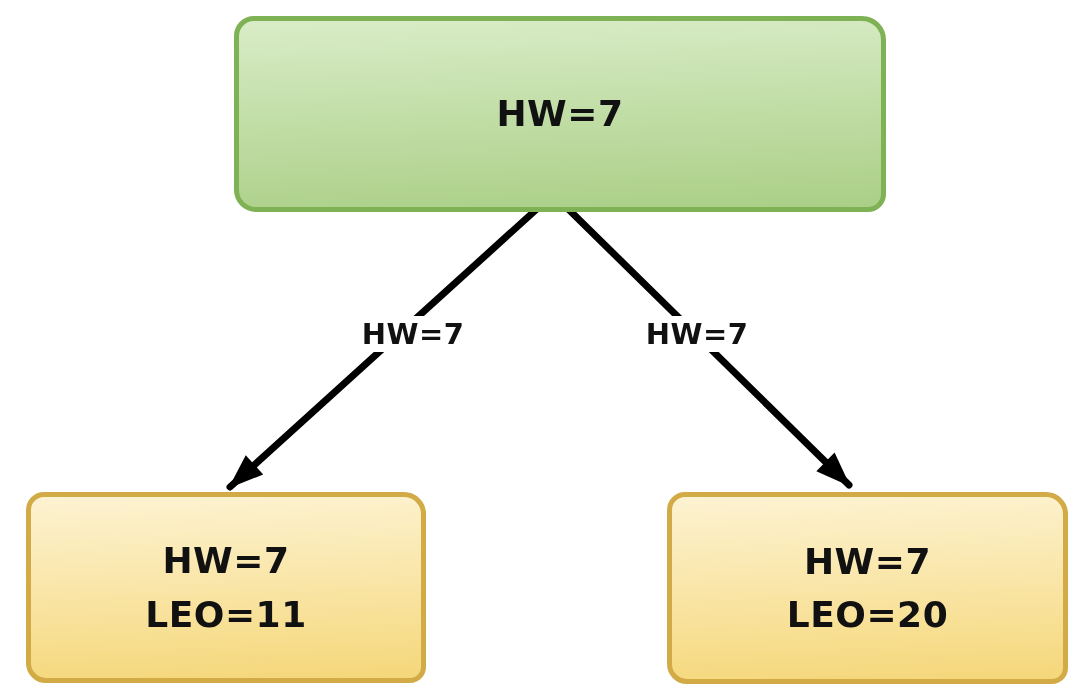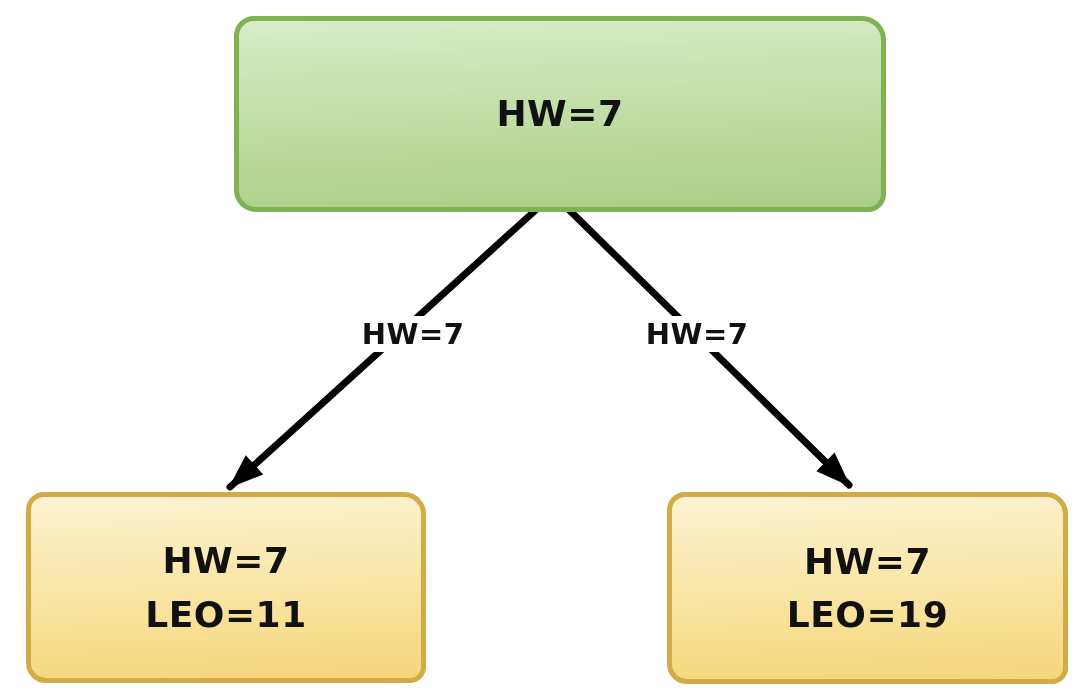--- a/index.html
+++ b/index.html
@@ -105,16 +105,16 @@
 
   <div class="edge-label edge-label-right">HW=7</div>
 
   <div class="node node-child node-left">
     <span>HW=7</span>
     <span>LEO=11</span>
   </div>
 
   <div class="node node-child node-right">
     <span>HW=7</span>
-    <span>LEO=19</span>
+    <span>LEO=20</span>
   </div>
 
 </div>
 
 </body></html>

